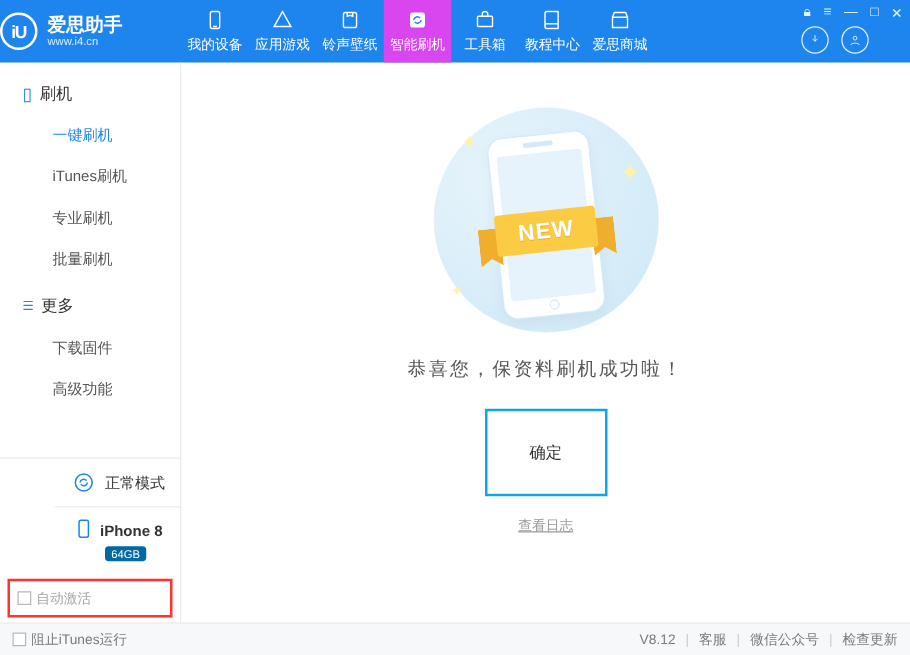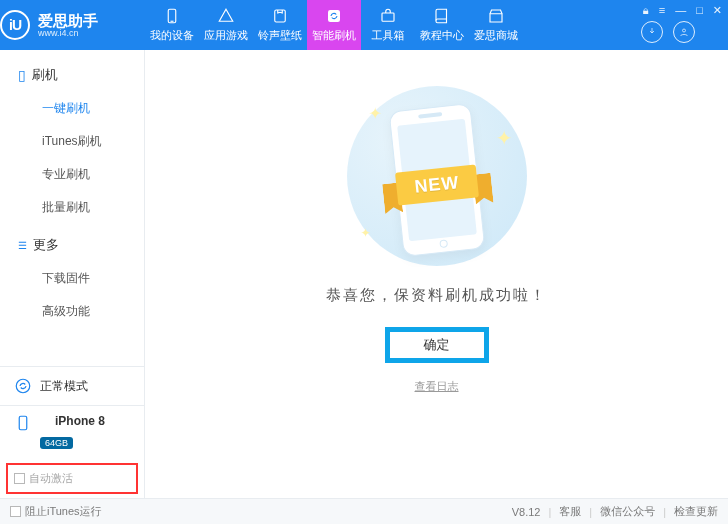--- a/index.html
+++ b/index.html
@@ -28,21 +28,21 @@
     #footer .divider { color: #CCC; }
 
     
     #sidebar { width: 145px; border-right: 1px solid #E8ECF0; display: flex; flex-direction: column; }
     #sidebar .scroll { padding: 16px 0 0 0; flex: 1; overflow: hidden; }
     .sb-section { padding: 0 0 12px 18px; }
     .sb-title { display: flex; align-items: center; gap: 6px; font-size: 13px; color: #333; margin-bottom: 8px; }
     .sb-title .ico { color: #1E85EE; font-size: 14px; }
     .sb-item { padding: 8px 0 8px 24px; font-size: 12px; color: #555; cursor: pointer; }
     .sb-item.active { color: #1E85EE; }
-    #sidebar .bottom-cards { border-top: 1px solid #E8ECF0; }
+    #sidebar .bottom-cards { border-top: 1px solid #E8ECF0; padding-left: 44px; }
     .card { padding: 10px 12px 10px 14px; display: flex; align-items: center; gap: 8px; border-bottom: 1px solid #E8ECF0; }
     .card:last-child { border-bottom: none; }
     .card .dot { width: 18px; height: 18px; }
     .card .dot svg { stroke: #1E85EE; fill: none; stroke-width: 1.6; }
     .card .text { flex: 1; font-size: 12px; color: #333; }
     .storage-badge { background: #0369a1; color: #fff; font-size: 9px; padding: 1px 5px; border-radius: 3px; margin-left: 26px; display: inline-block; margin-top: 3px; }
     #option-row { border: 2px solid #FF3333; margin: 4px 6px 4px 6px; padding: 6px 6px; display: flex; gap: 14px; font-size: 11px; color: #A6A6A6; }
     .chk { display: flex; align-items: center; gap: 4px; cursor: pointer; }
     .chk .box { width: 11px; height: 11px; border: 1px solid #B8B8B8; background: #fff; }
 
@@ -54,21 +54,21 @@
     #illustration .phone { position: absolute; left: 50%; top: 52%; transform: translate(-50%, -50%) rotate(-6deg); width: 82px; height: 146px; background: #fff; border-radius: 12px; border: 1px solid #D6E9F6; box-shadow: 0 4px 12px rgba(0,0,0,.05); }
     #illustration .phone::before { content: ""; position: absolute; top: 5px; left: 50%; transform: translateX(-50%); width: 24px; height: 4px; background: #D6E9F6; border-radius: 2px; }
     #illustration .phone::after { content: ""; position: absolute; top: 14px; left: 6px; right: 6px; bottom: 14px; background: #E6F3FC; border-radius: 3px; }
     #illustration .phone .home { position: absolute; bottom: 4px; left: 50%; transform: translateX(-50%); width: 8px; height: 8px; border-radius: 50%; border: 1px solid #D6E9F6; z-index: 2; }
     #illustration .ribbon { position: absolute; left: 50%; top: 55%; transform: translate(-50%, -50%) rotate(-6deg); }
     #illustration .ribbon .tail { position: absolute; top: 10px; width: 18px; height: 30px; background: #EFAE2E; }
     #illustration .ribbon .tail.left  { left: -14px; clip-path: polygon(0 0, 100% 0, 100% 100%, 50% 80%, 0 100%); }
     #illustration .ribbon .tail.right { right: -14px; clip-path: polygon(0 0, 100% 0, 100% 100%, 50% 80%, 0 100%); }
     #illustration .ribbon .banner { position: relative; background: #FBCB43; color: #fff; padding: 6px 18px; font-weight: bold; font-size: 18px; letter-spacing: 1px; border-radius: 3px; text-shadow: 0 1px 0 rgba(0,0,0,.1); }
     #main .message { font-size: 15px; letter-spacing: 2px; color: #555; margin-bottom: 22px; }
-    #main .confirm-btn { border: 5px solid #0ea5e9; background: #fff; padding: 4px 34px; font-size: 13px; color: #333; cursor: pointer; margin-bottom: 16px; }
+    #main .confirm-btn { border: 2px solid #0ea5e9; background: #fff; padding: 24px 34px; font-size: 13px; color: #333; cursor: pointer; margin-bottom: 16px; }
     #main .view-log { font-size: 11px; color: #9A9A9A; cursor: pointer; }
   </style>
 </head>
 <body>
 
 <div id="topbar">
   <div id="logo">
     <div class="badge">iU</div>
     <div>
       <div class="name">爱思助手</div>
@@ -176,21 +176,21 @@
 
     <div class="bottom-cards">
       <div class="card">
         <span class="dot"><svg width="18" height="18" viewBox="0 0 24 24">
               <circle cx="12" cy="12" r="9"></circle>
               <path d="M8 12a4 4 0 0 1 7-2M16 12a4 4 0 0 1-7 2"></path>
             </svg></span>
         <span class="text">正常模式</span>
       </div>
       <div class="card" style="flex-direction:column; align-items:flex-start; gap:2px; padding:8px 12px 10px 14px">
-        <div style="display:flex; align-items:flex-start; gap:23px">
+        <div style="display:flex; align-items:flex-end; gap:4px">
           <span class="dot"><svg width="18" height="18" viewBox="0 0 24 24">
                 <rect x="7" y="3" width="10" height="18" rx="2"></rect>
               </svg></span>
           <span class="text" style="font-weight:bold">iPhone 8</span>
         </div>
         <span class="storage-badge">64GB</span>
       </div>
     </div>
 
     <div id="option-row">

